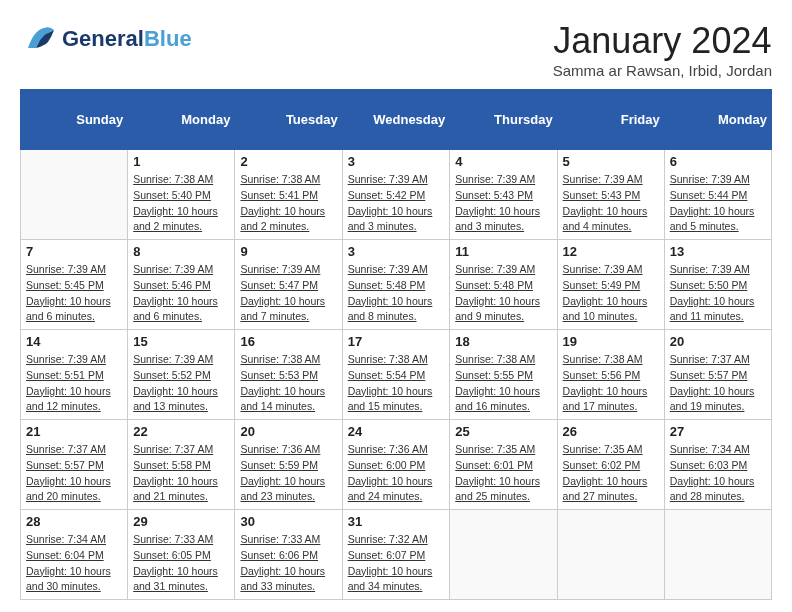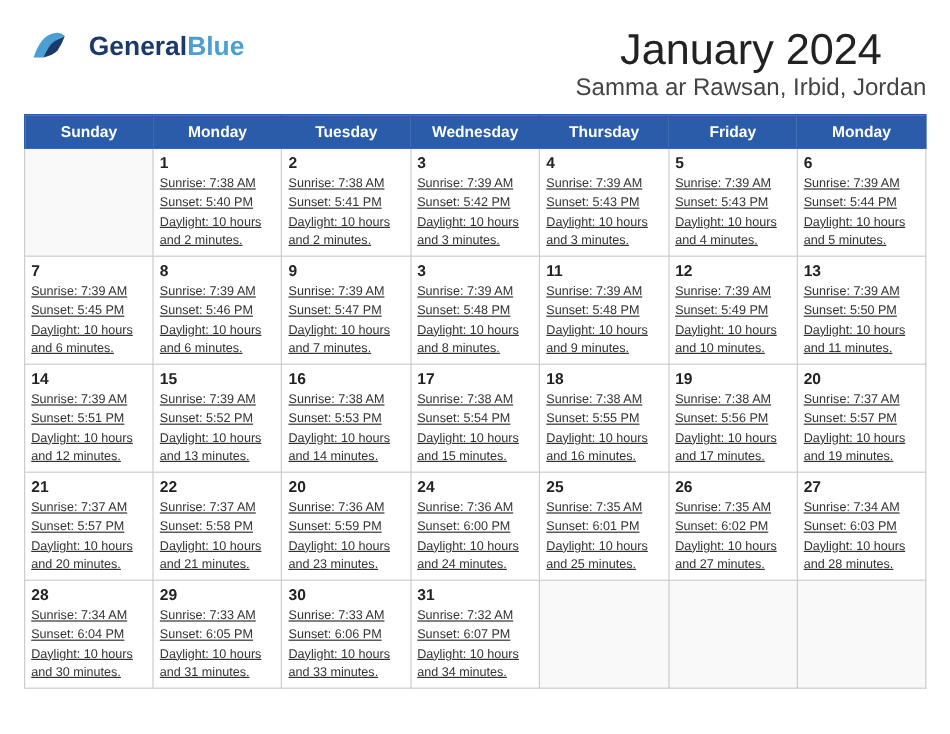--- a/index.html
+++ b/index.html
@@ -23,33 +23,33 @@
     }
     .title-area {
       text-align: center;
     }
     .month-title {
       font-size: 36px;
       font-weight: normal;
       color: #222;
     }
     .location {
-      font-size: 20px;
+      font-size: 15px;
       color: #444;
     }
     .calendar {
       width: 100%;
       border-collapse: collapse;
       font-size: 11px;
     }
     .calendar th {
       background: #2a5caa;
       color: #fff;
-      text-align: center;
-      padding: 6px 4px;
+      text-align: right;
+      padding: 22px 4px;
       font-size: 13px;
       font-weight: bold;
       border: 1px solid #2a5caa;
     }
     .calendar td {
       border: 1px solid #ccc;
       vertical-align: top;
       padding: 4px 5px;
       width: 108px;
       min-height: 90px;
@@ -72,21 +72,21 @@
     }
     .week-row td {
       height: 90px;
     }
   </style>
 </head>
 <body>
 
 <div class="header">
   <div class="logo">
-    <div style="display:flex;align-items:center;gap:16px;">
+    <div style="display:flex;align-items:center;gap:4px;">
       <div style="position:relative;width:38px;height:38px;">
         
         <svg width="38" height="38" viewBox="0 0 38 38">
           <path d="M8 28 Q14 10 24 8 Q30 6 34 10 Q28 12 22 18 Q18 22 16 28 Z" fill="#4a9fd4"></path>
           <path d="M16 28 Q20 18 26 14 Q30 12 34 10 Q32 16 28 22 Q24 26 16 28 Z" fill="#1a3a6b"></path>
         </svg>
       </div>
       <div>
         <div style="font-size:22px;font-weight:bold;color:#1a3a6b;line-height:1.1;">
           <span style="color:#1a3a6b;">General</span><span style="color:#4a9fd4;">Blue</span>

